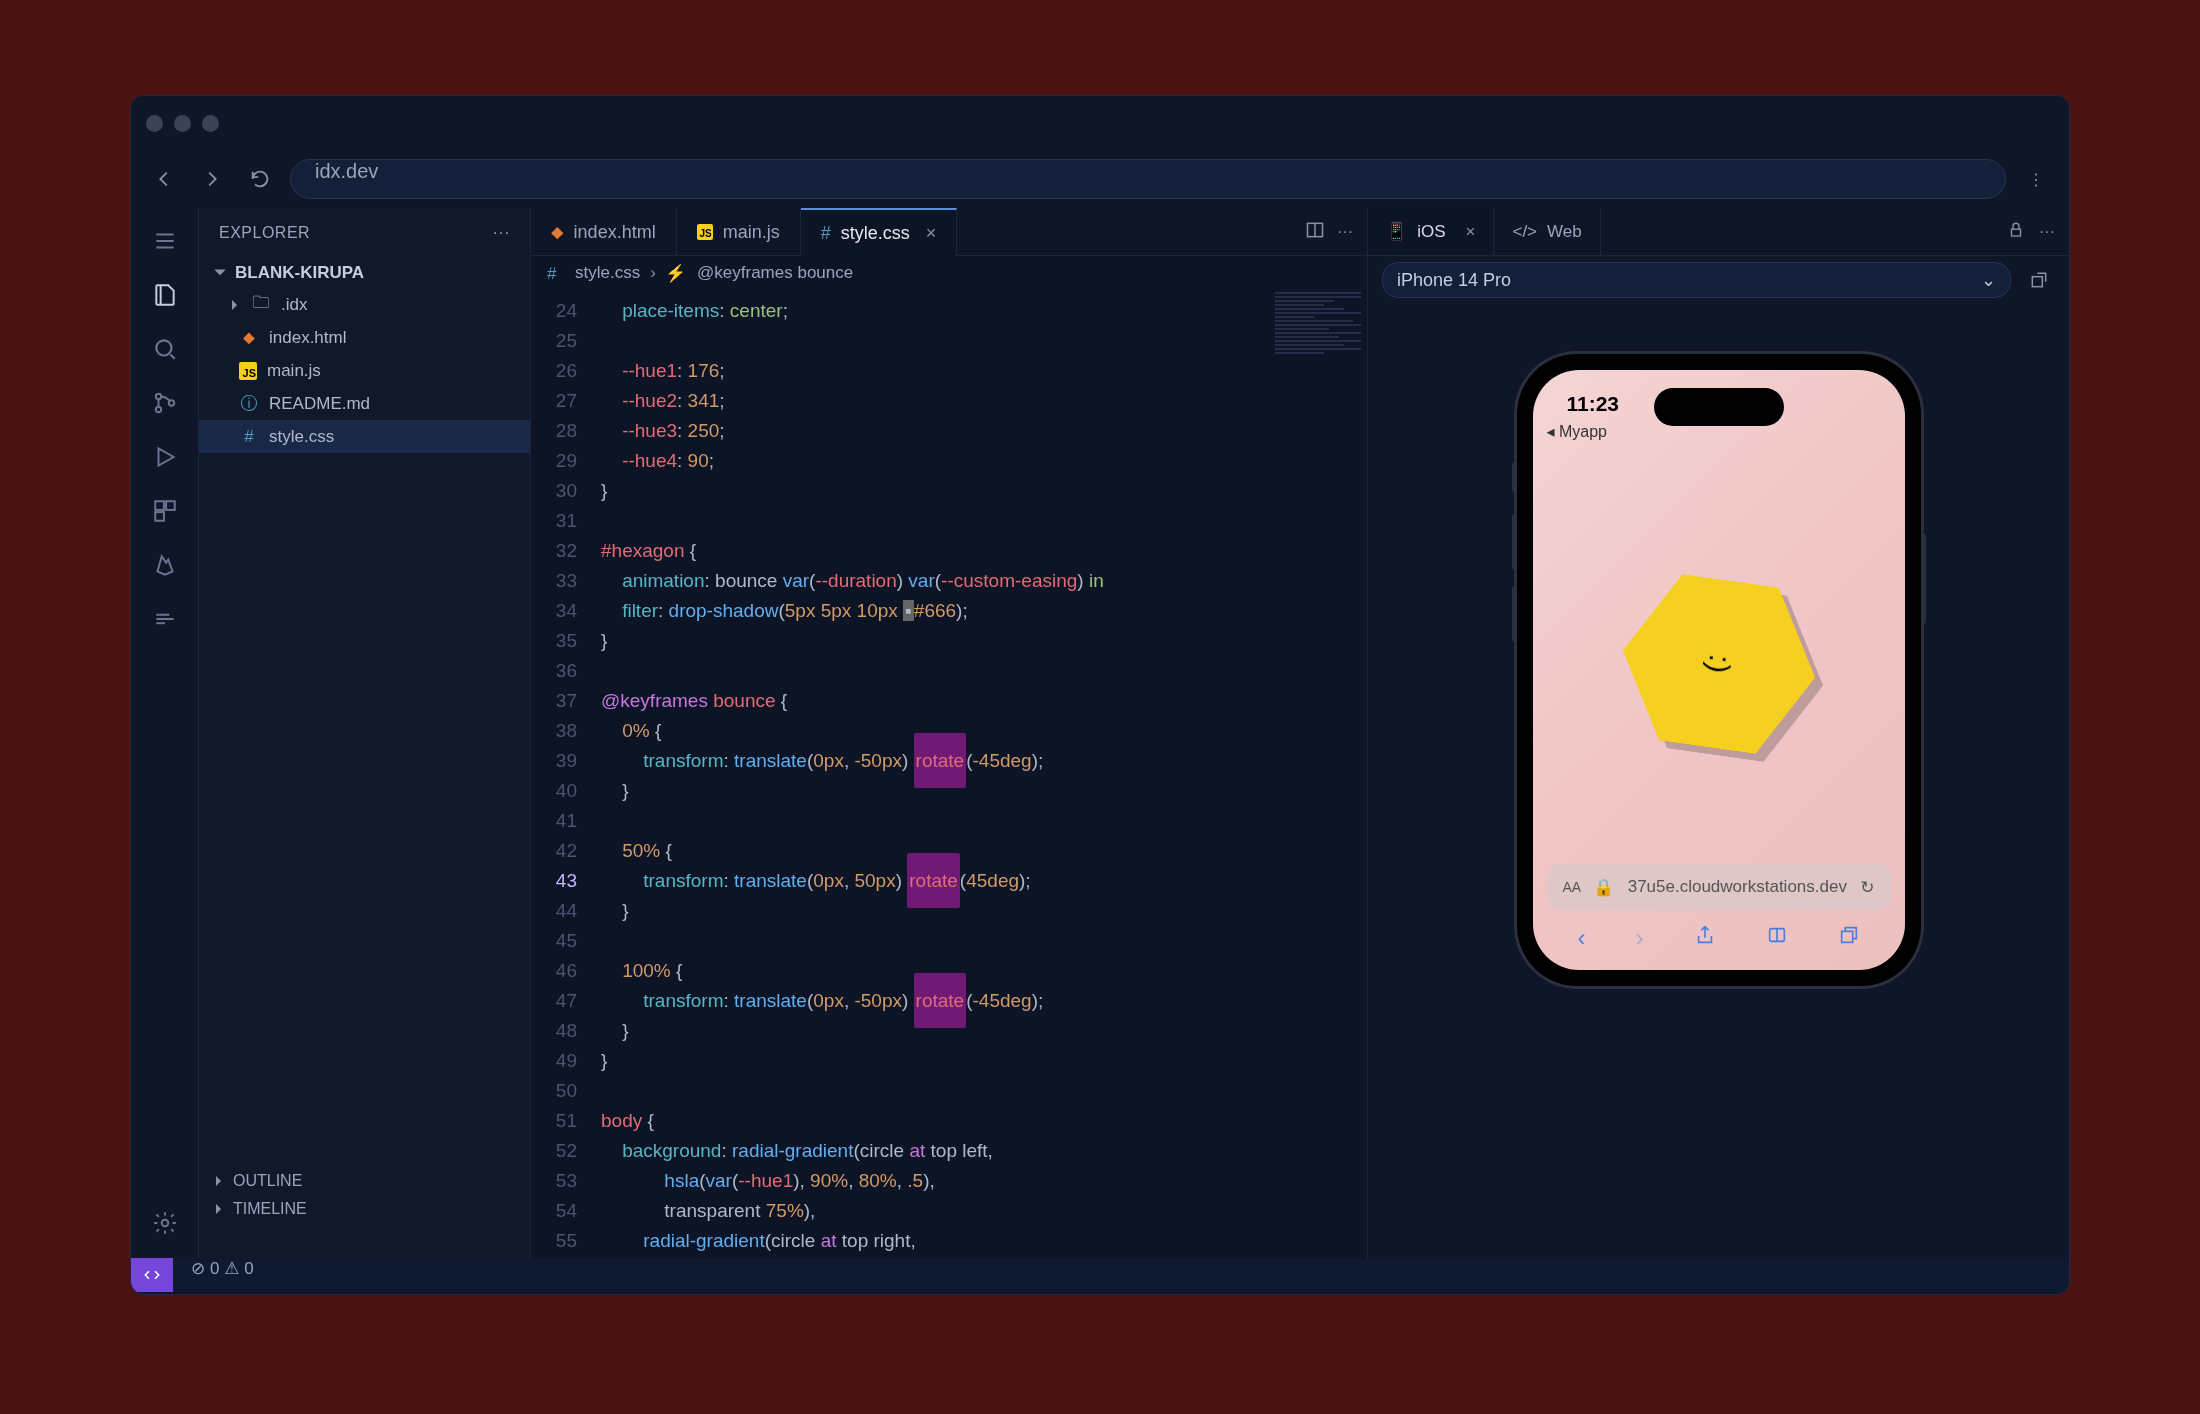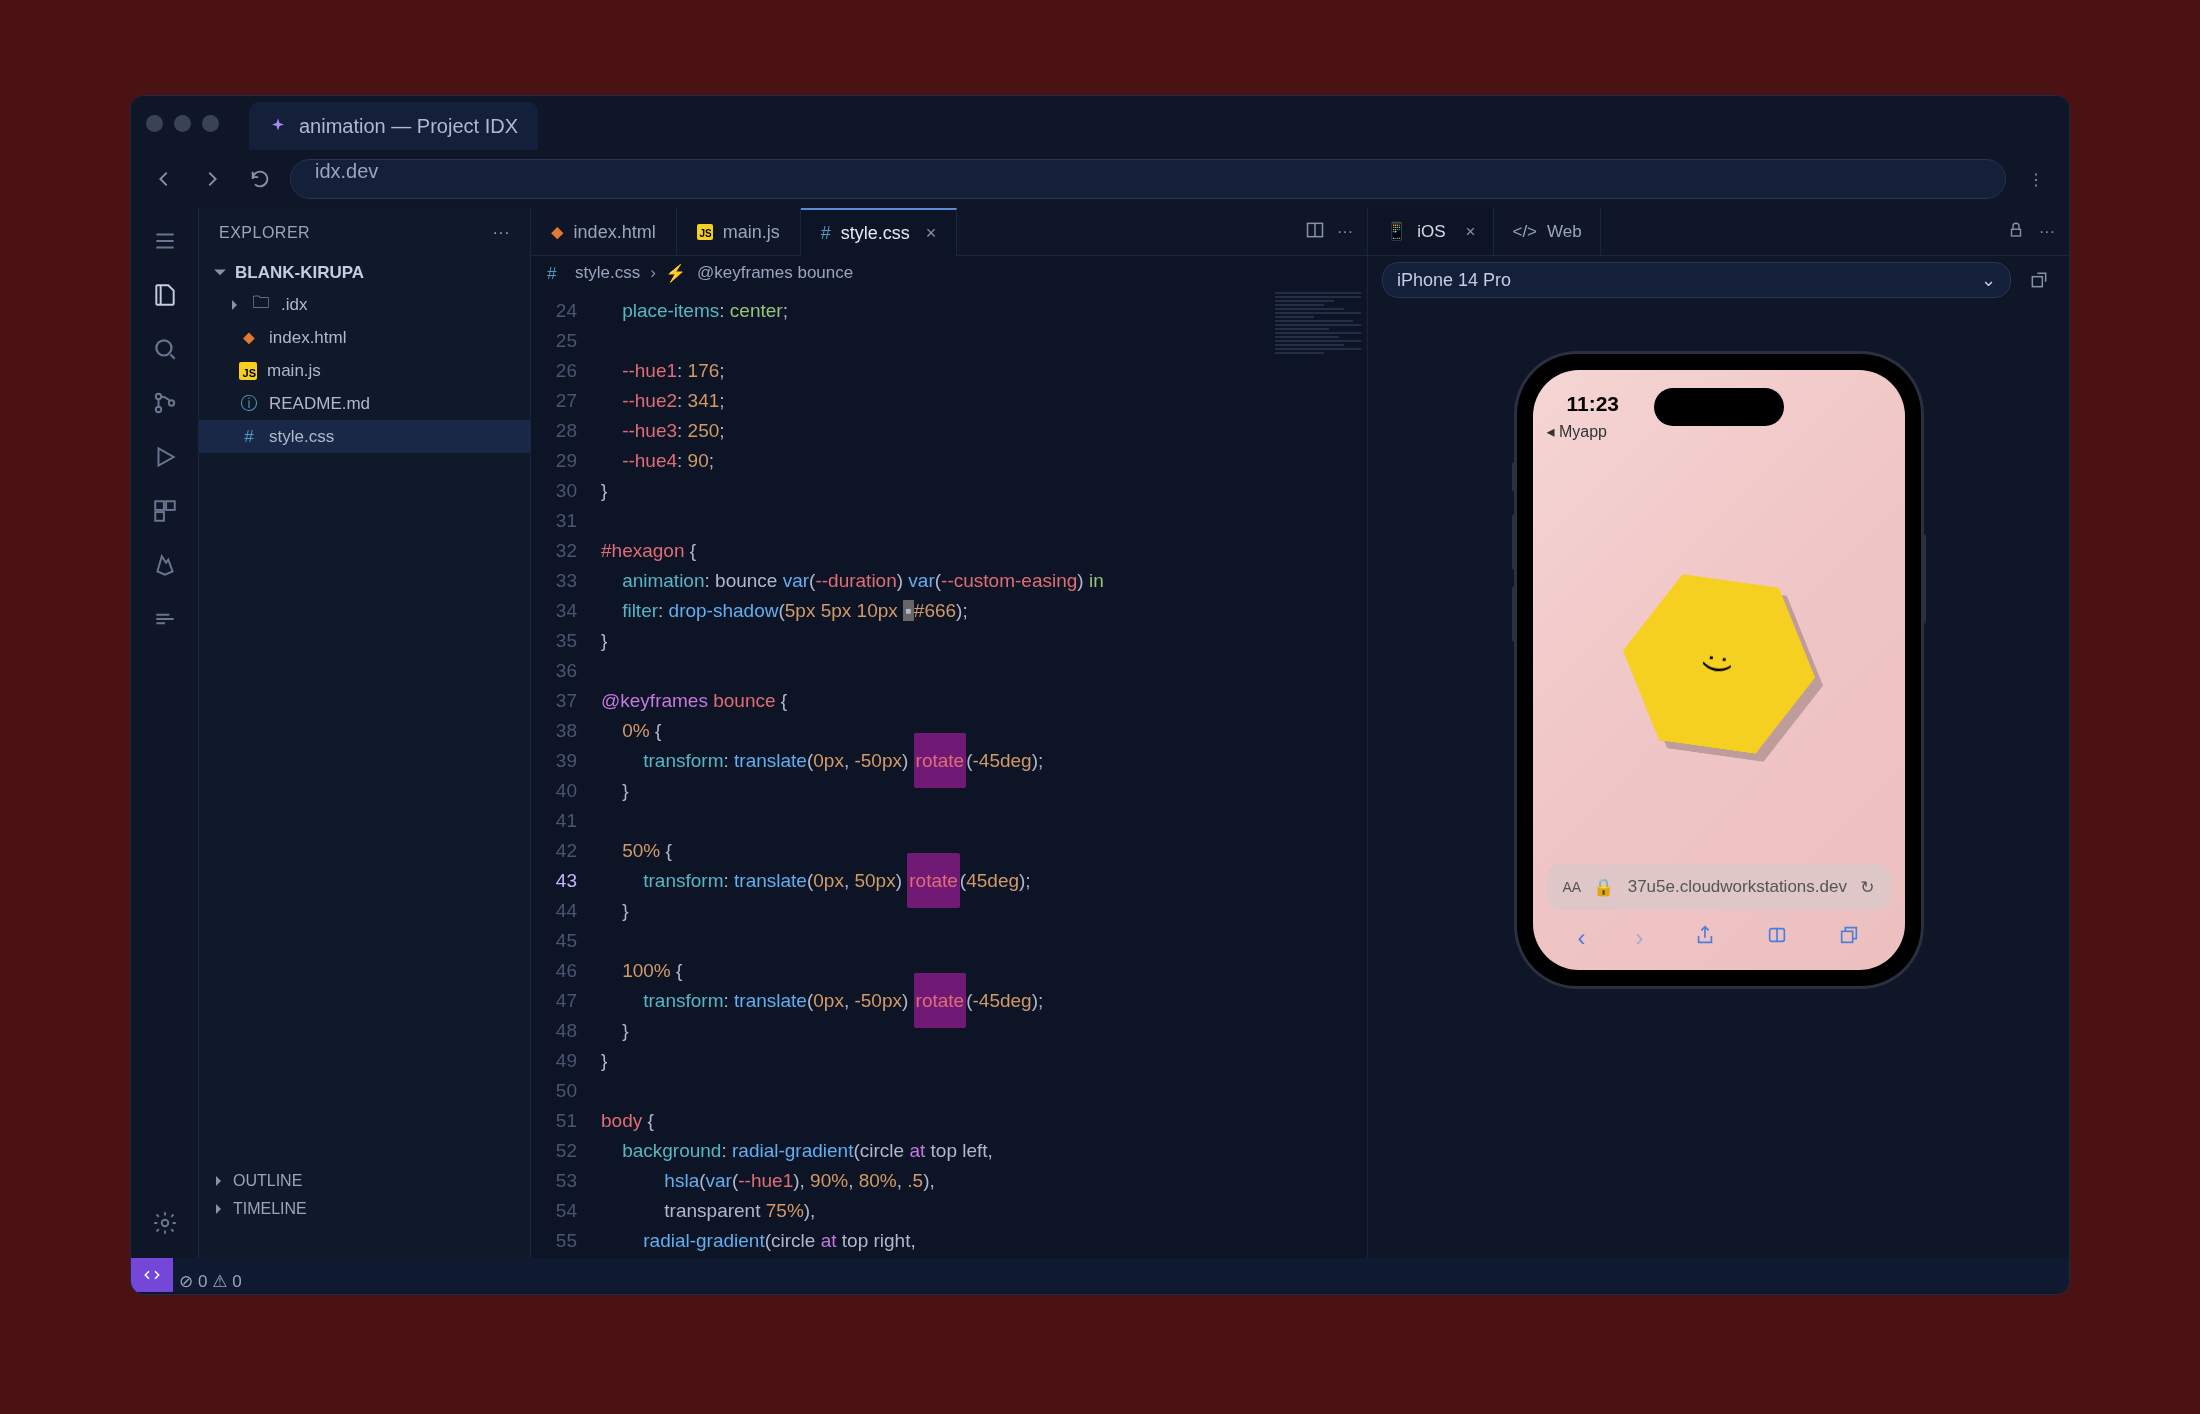--- a/index.html
+++ b/index.html
@@ -67,43 +67,35 @@
 .hexagon{width:194px;height:168px;background:#f5d020;clip-path:polygon(25% 0%,75% 0%,100% 50%,75% 100%,25% 100%,0% 50%);transform:rotate(8deg);display:flex;align-items:center;justify-content:center;font-size:30px;font-family:monospace;filter:drop-shadow(8px 10px 12px rgba(0,0,0,0.3))}
 .hexagon-shadow{position:absolute;top:8px;left:8px;width:194px;height:168px;background:rgba(0,0,0,0.2);clip-path:polygon(25% 0%,75% 0%,100% 50%,75% 100%,25% 100%,0% 50%);transform:rotate(8deg);z-index:-1}
 .safari-bar{position:absolute;bottom:60px;left:14px;right:14px;height:46px;background:rgba(220,200,200,0.85);border-radius:14px;display:flex;align-items:center;padding:6px 16px;gap:12px;color:#555;font-size:17px}
 .safari-url{flex:1;text-align:center}
 .safari-nav{position:absolute;bottom:10px;left:0;right:0;height:44px;display:flex;justify-content:space-around;align-items:center;padding:0 20px}
 .safari-nav span{color:#4a7de0;font-size:24px}
 .phone-btns{position:absolute;left:-5px;width:5px;background:#2a3040;border-radius:3px 0 0 3px}
 .vol-up{top:160px;height:56px}.vol-dn{top:232px;height:56px}.silence{top:108px;height:30px}
 .power{position:absolute;right:-5px;top:180px;width:5px;height:90px;background:#2a3040;border-radius:0 3px 3px 0}
 .status-bar{height:34px;background:#0f1a30;display:flex;align-items:center;font-size:17px;color:#9aa4bd;padding:0 14px;gap:20px}
-.sb-left{display:flex;align-items:flex-end;gap:6px}
+.sb-left{display:flex;align-items:flex-start;gap:18px}
 .sb-remote{background:#7547d8;height:34px;display:flex;align-items:center;padding:0 12px;margin-left:-14px;color:#fff}
 .sb-right{margin-left:auto;display:flex;align-items:center;gap:24px}
 .idx-ai{color:#d4a43a}
 .sidebar{position:relative}
 </style>
 </head>
 <body>
 
 <div class="browser">
   <div class="titlebar">
     <div class="dots">
       <div class="dot"></div>
       <div class="dot"></div>
       <div class="dot"></div>
-    </div>
-    <div class="browser-tab">
-      <span class="sparkle">
-        <svg viewBox="0 0 24 24">
-            <path fill="#a78bfa" d="M12 2l2 6 6 2-6 2-2 6-2-6-6-2 6-2z"></path>
-          </svg>
-      </span>
-      <span>animation — Project IDX</span>
     </div>
   </div>
 
   <div class="addr-bar">
     <div class="nav-btn">
         <svg width="22" height="22" viewBox="0 0 24 24">
           <path fill="none" stroke="currentColor" stroke-width="2" d="M15 5l-7 7 7 7"></path>
         </svg>
       </div>
     <div class="nav-btn">

